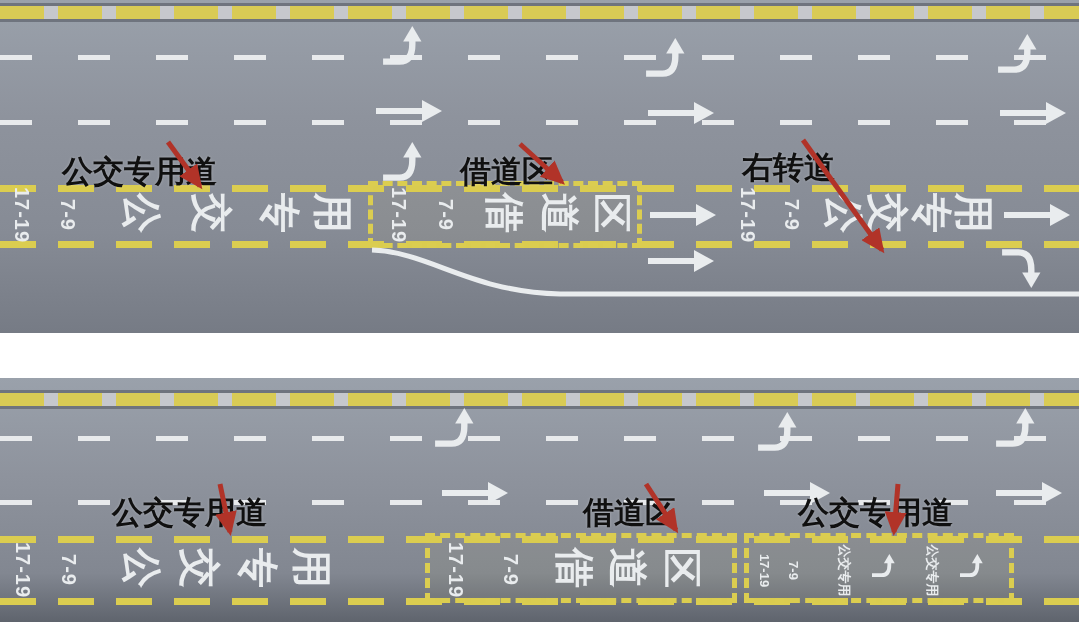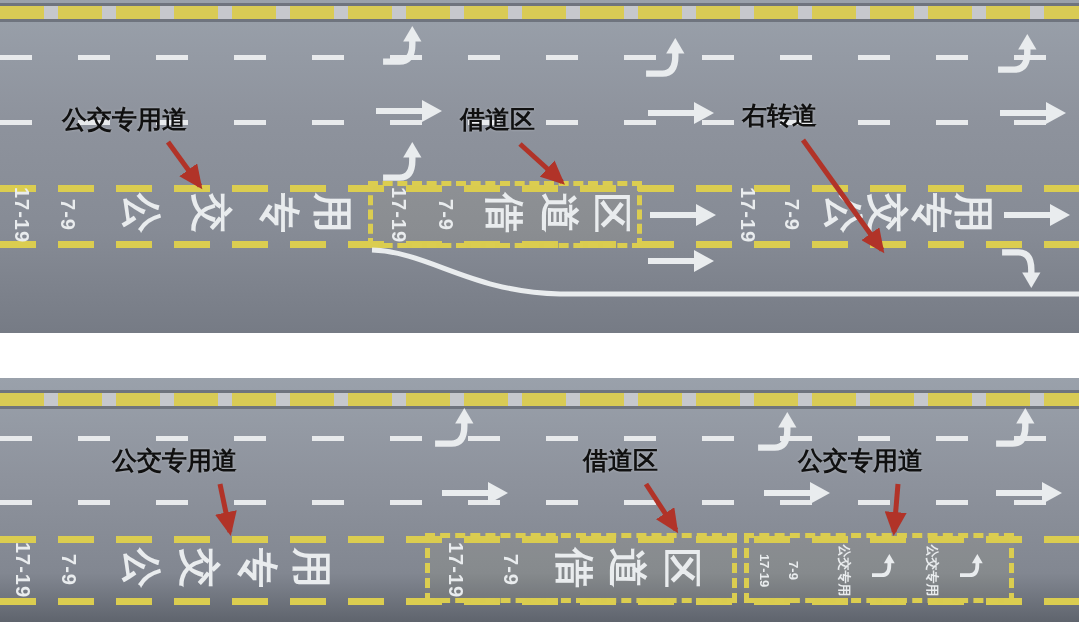--- a/index.html
+++ b/index.html
@@ -17,22 +17,22 @@
          background:repeating-linear-gradient(90deg,#e8eaec 0 32px,transparent 32px 78px);}
   .ydash{position:absolute;left:0;width:100%;height:7px;
          background:repeating-linear-gradient(90deg,#dbcd50 0 36px,transparent 36px 58px);}
   .ybox{position:absolute;border:5px dashed #dbcd50;background:rgba(220,205,80,0.05);}
   .rchar{position:absolute;color:#e9ecee;font-weight:700;line-height:1;white-space:nowrap;
          transform:rotate(90deg);}
   .cjk{font-size:40px;}
   .num{font-size:20px;letter-spacing:1px;}
   .tiny{font-size:13px;}
   .mark{position:absolute;}
-  .label{position:absolute;color:#101010;font-weight:800;font-size:25px;white-space:nowrap;
-         text-shadow:0 0 3px rgba(255,255,255,0.30);}
+  .label{position:absolute;color:#101010;font-weight:800;font-size:31px;white-space:nowrap;
+         text-shadow:0 0 3px rgba(255,255,255,0.30);margin-top:48px;}
   .overlay{position:absolute;left:0;top:0;pointer-events:none;}
 </style>
 </head>
 <body>
 
 <svg width="0" height="0" style="position:absolute">
   <defs>
     <marker id="redhead" markerWidth="26" markerHeight="22" refX="20" refY="11" orient="auto" markerUnits="userSpaceOnUse">
       <path d="M0,0 L24,11 L0,22 Z" fill="#b13328"></path>
     </marker>

